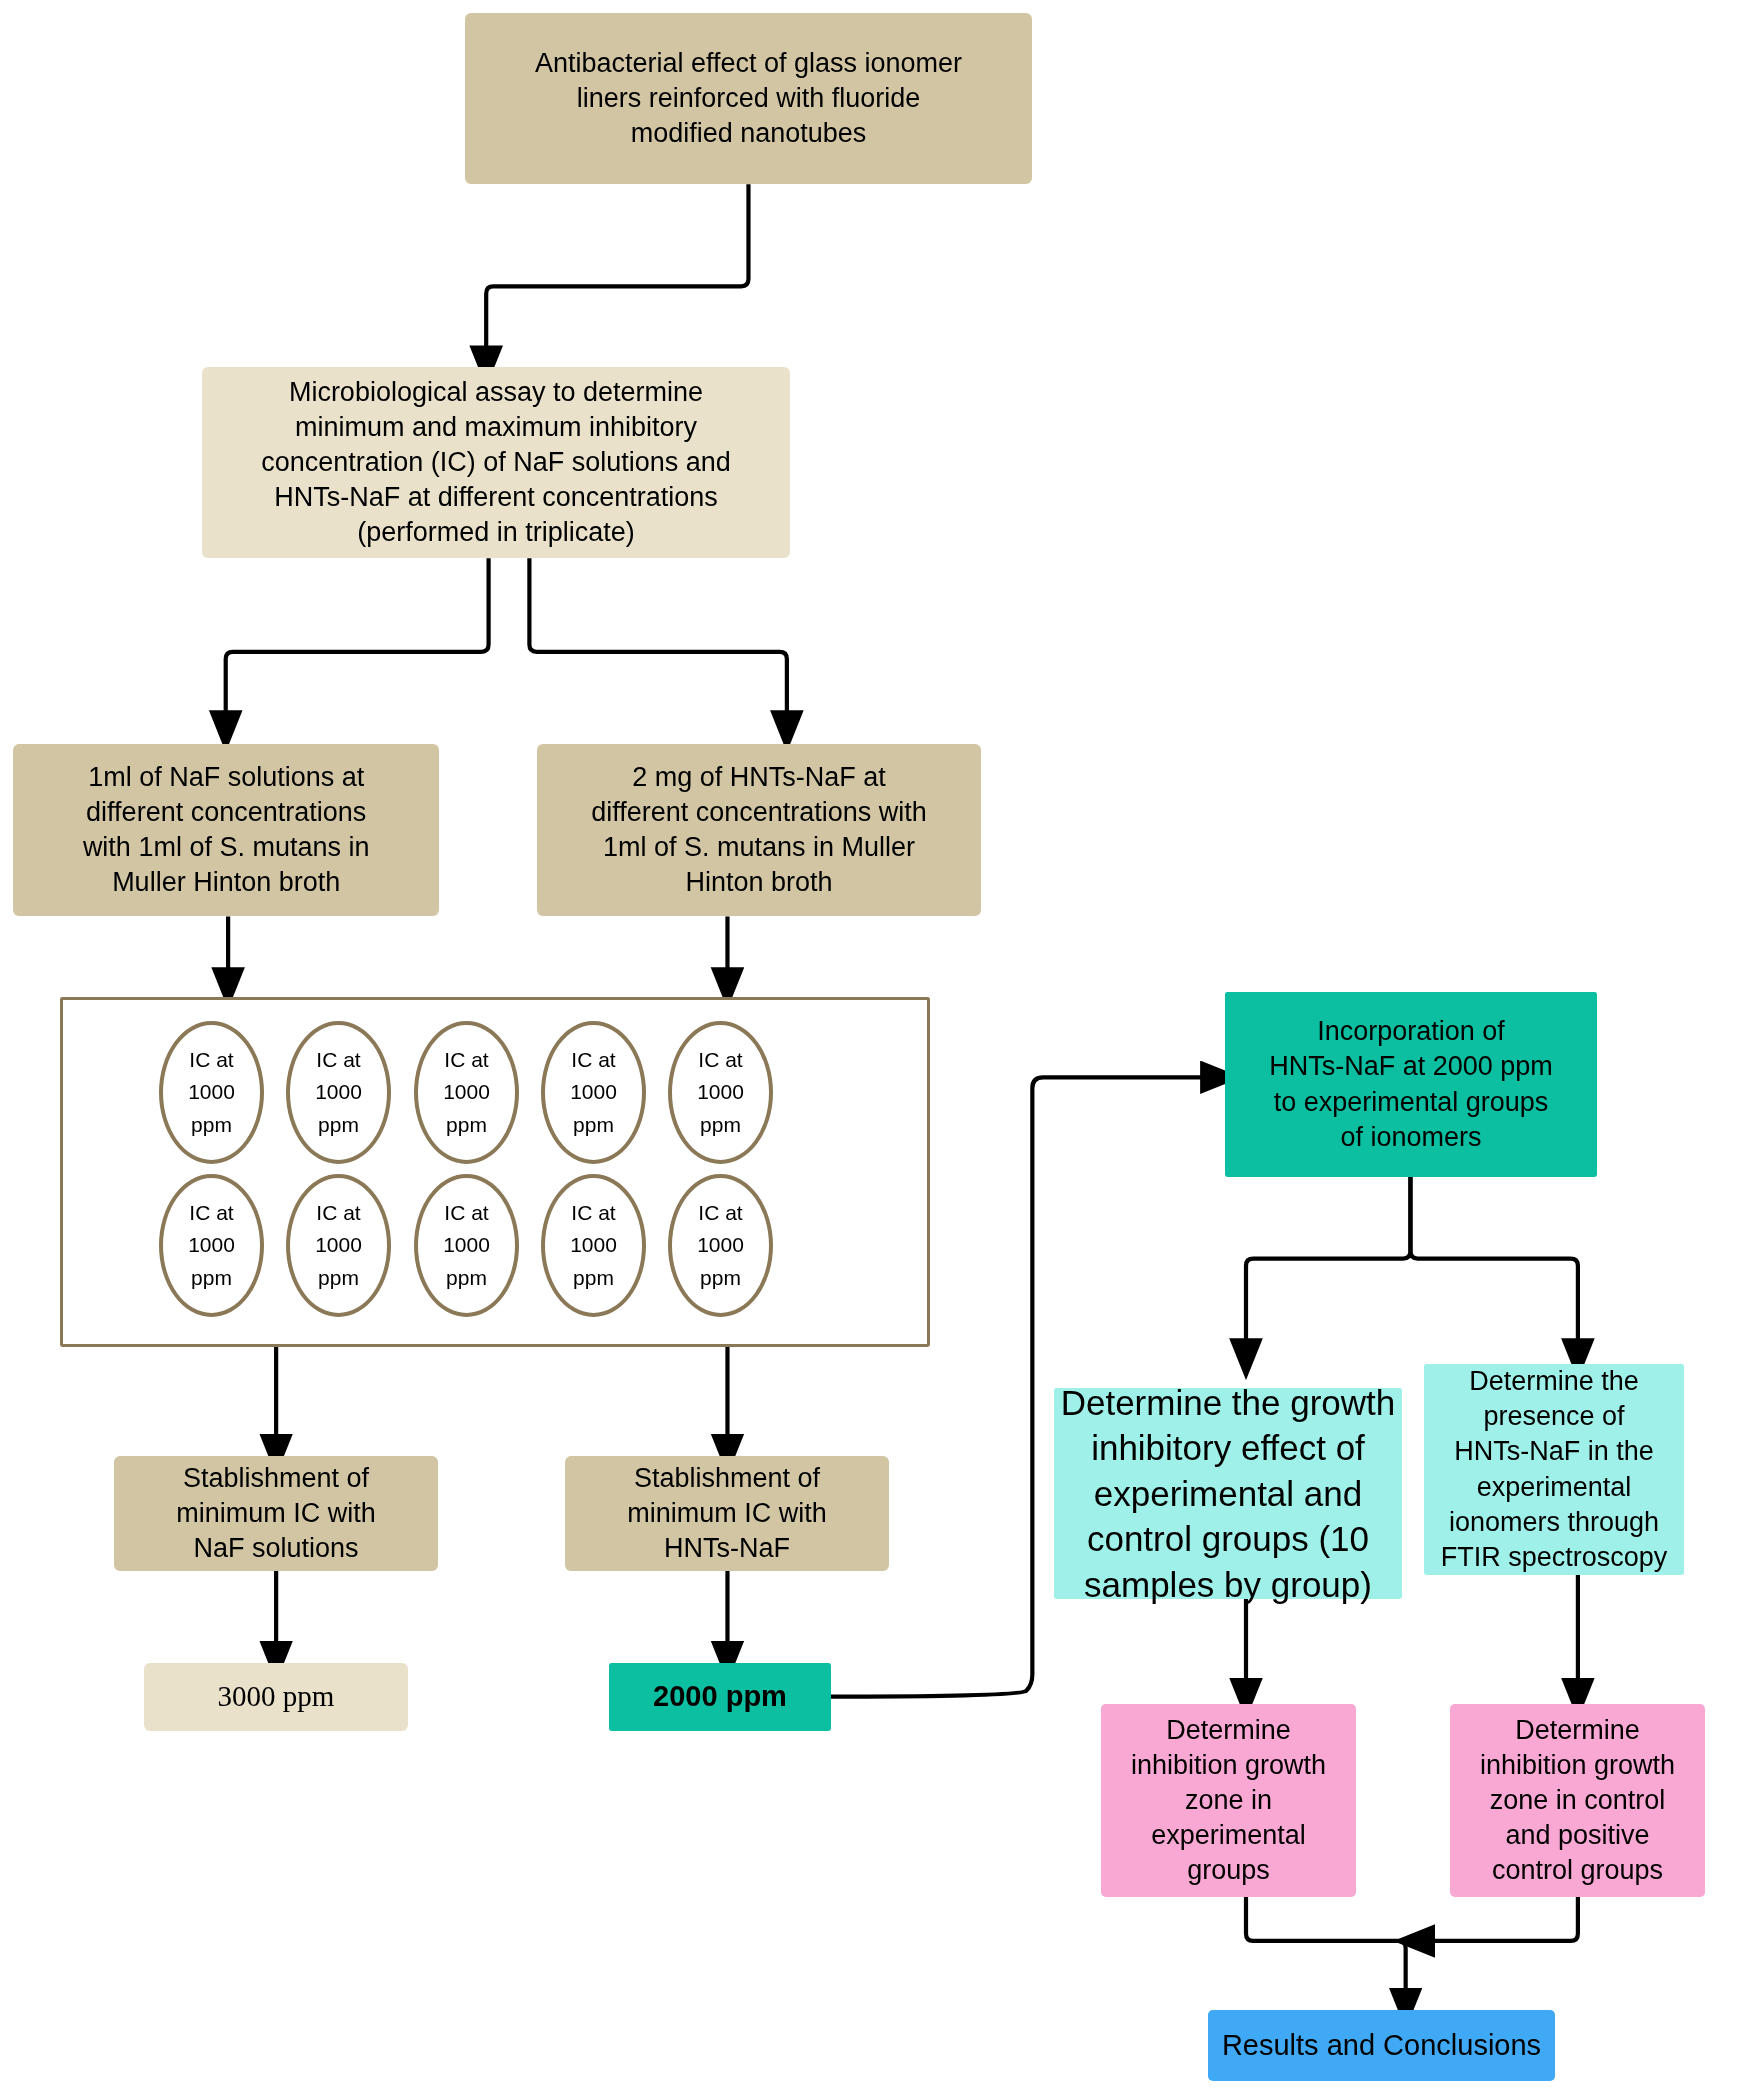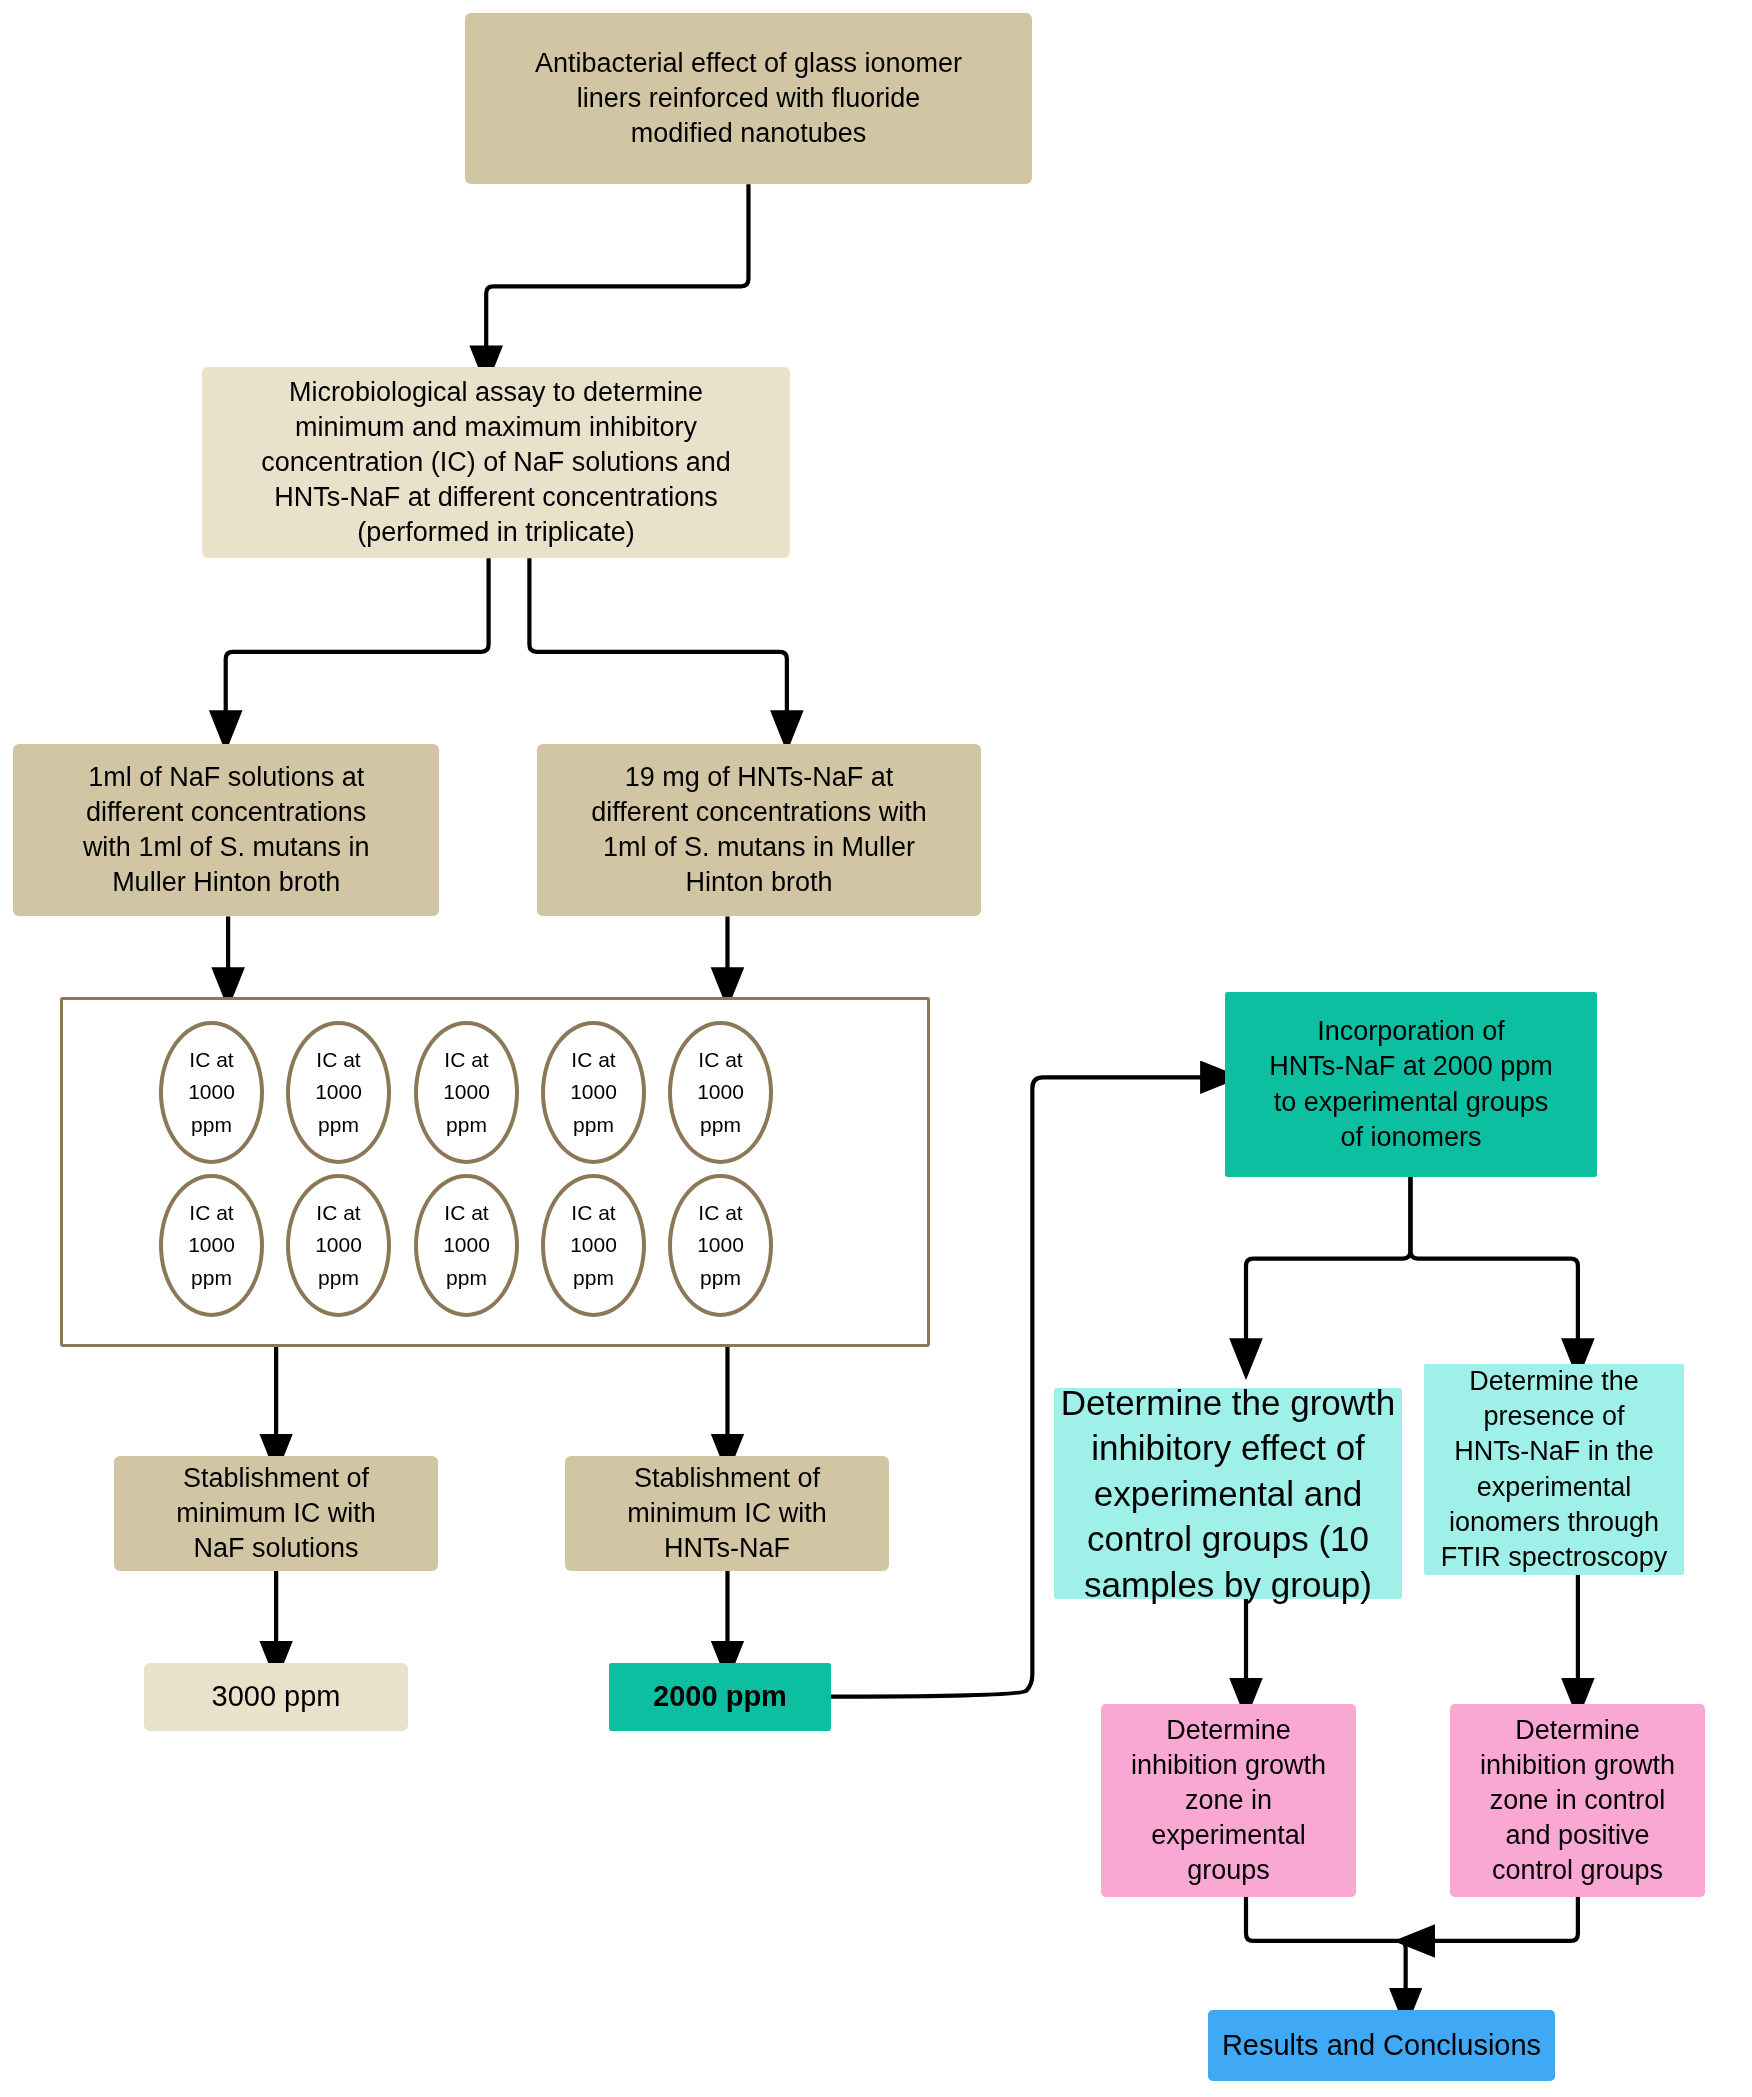--- a/index.html
+++ b/index.html
@@ -87,21 +87,21 @@
   </div>
 
   <div class="node tan" style="left:13.2px;top:744px;width:426px;height:172px;font-size:27px;">
     <span>1ml of NaF solutions at
 different concentrations
 with 1ml of S. mutans in
 Muller Hinton broth</span>
   </div>
 
   <div class="node tan" style="left:537px;top:744px;width:444px;height:172px;font-size:27px;">
-    <span>19 mg of HNTs-NaF at
+    <span>2 mg of HNTs-NaF at
 different concentrations with
 1ml of S. mutans in Muller
 Hinton broth</span>
   </div>
 
   <div class="plate" style="left:60px;top:997px;width:870px;height:350px;">
   </div>
   <div id="wells">
       <div class="well" style="left: 159px; top: 1021px; width: 105px; height: 143px;">
         <span style="white-space: pre-line;">IC at
@@ -160,21 +160,21 @@
 minimum IC with
 NaF solutions</span>
   </div>
 
   <div class="node tan" style="left:565px;top:1456px;width:324px;height:115px;font-size:27px;">
     <span>Stablishment of
 minimum IC with
 HNTs-NaF</span>
   </div>
 
-  <div class="node cream" style="left:144px;top:1663px;width:264px;height:68px;font-size:29px;">
+  <div class="node cream" style="left:144px;top:1663px;width:264px;height:68px;font-size:29px;font-family:Liberation Serif, serif;">
     <span>3000 ppm</span>
   </div>
 
   <div class="node teal" style="left:609px;top:1663px;width:222px;height:68px;font-size:29px;font-weight:bold;">
     <span>2000 ppm</span>
   </div>
 
   <div class="node teal" style="left:1225px;top:992px;width:372px;height:185px;font-size:27px;">
     <span>Incorporation of
 HNTs-NaF at 2000 ppm

